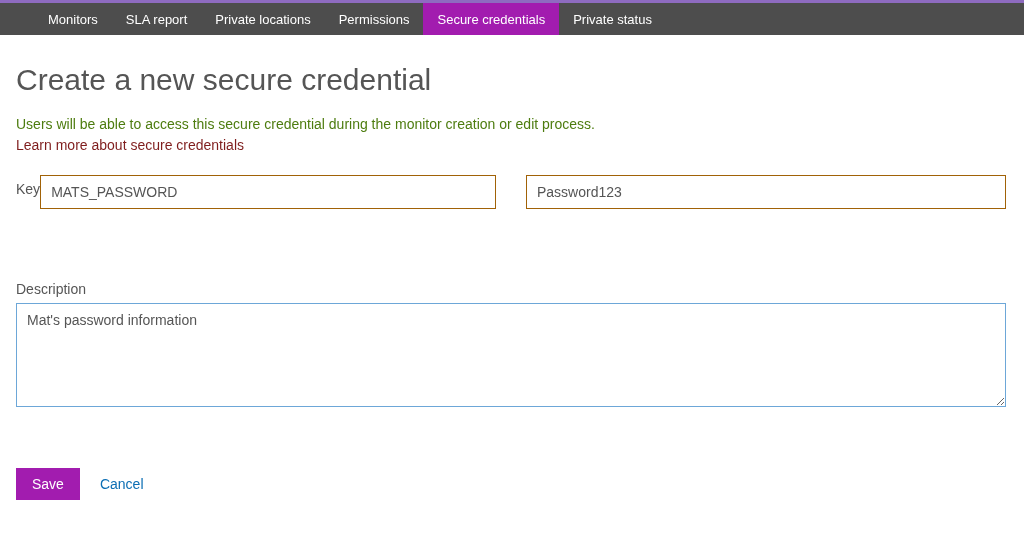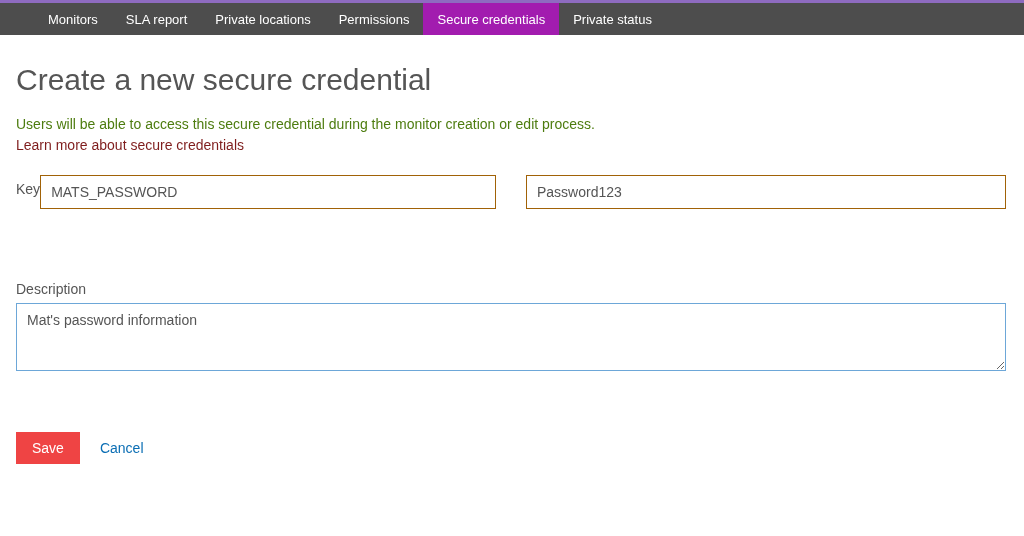--- a/index.html
+++ b/index.html
@@ -106,37 +106,37 @@
       margin-top: 72px;
     }
     .description-label {
       font-size: 14px;
       color: #555;
       margin-bottom: 6px;
       display: block;
     }
     .textarea-input {
       width: 100%;
-      height: 68px;
+      height: 104px;
       border: 1px solid #6da7d8;
       padding: 8px 10px;
       font-size: 14px;
       color: #555;
       font-family: inherit;
       resize: both;
       background: #fff;
     }
     .button-row {
       margin-top: 58px;
       display: flex;
       align-items: center;
       gap: 20px;
     }
     .save-btn {
-      background: #ef4444;
+      background: #a21caf;
       color: #fff;
       border: none;
       padding: 8px 16px;
       font-size: 14px;
       cursor: pointer;
     }
     .cancel-link {
       color: #0b6eb4;
       font-size: 14px;
       cursor: pointer;

